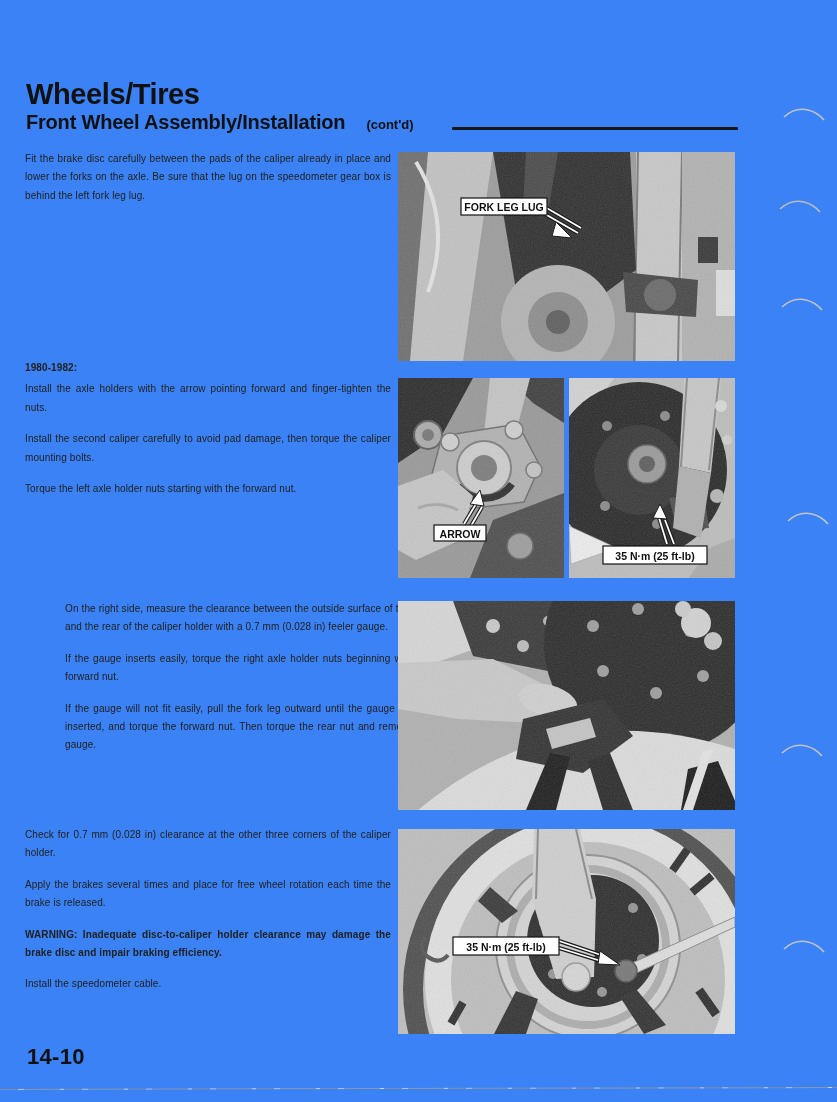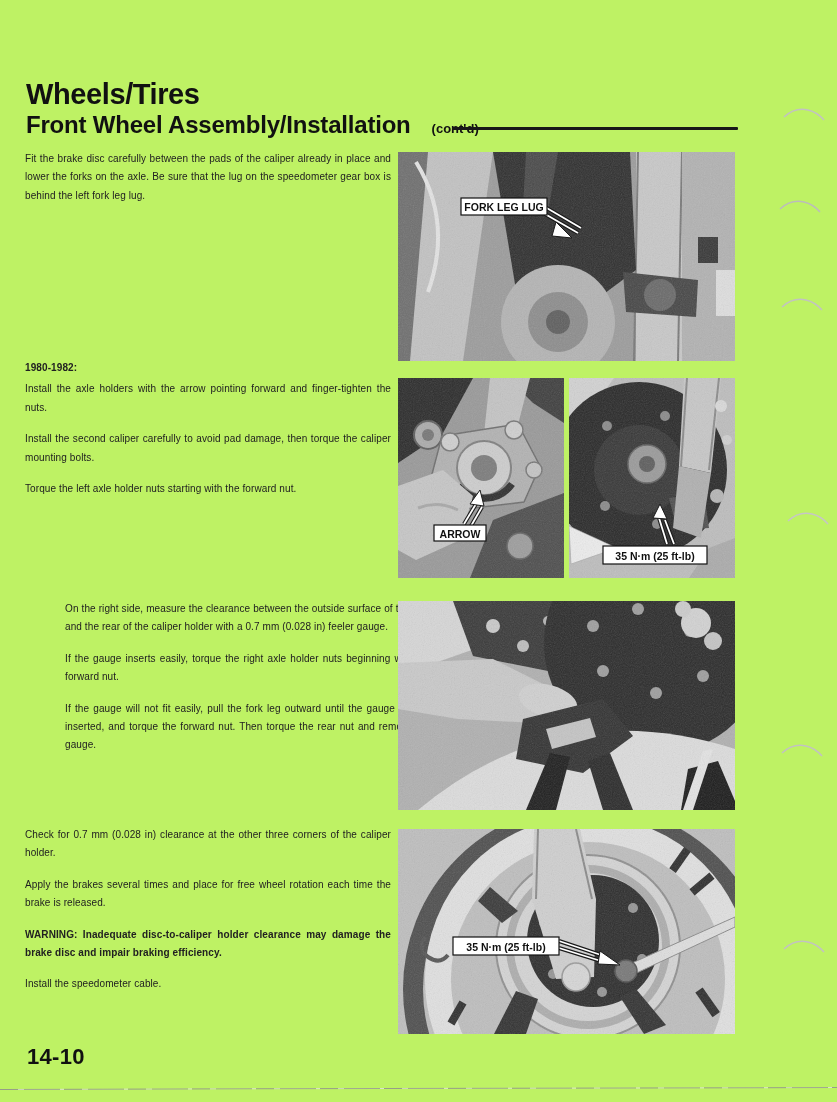--- a/index.html
+++ b/index.html
@@ -1,28 +1,28 @@
 <!DOCTYPE html>
 <html><head>
 <meta charset="utf-8">
 <style>
   html,body { margin:0; padding:0; background:#e9e9e9; }
   .page {
-    position:relative; width:837px; height:1102px; background:#bef264;
+    position:relative; width:837px; height:1102px; background:#3b82f6;
     font-family:"Liberation Sans", sans-serif; color:#1b1b1b; overflow:hidden;
     margin:0 auto;
   }
   .title {
     position:absolute; left:26px; top:78px; margin:0;
     font-size:29px; font-weight:bold; letter-spacing:-0.4px; color:#111;
   }
   .subtitle-row {
     position:absolute; left:26px; top:111px; display:flex; align-items:baseline;
   }
-  .subtitle { font-size:24px; font-weight:bold; letter-spacing:-0.2px; color:#111; }
+  .subtitle { font-size:20px; font-weight:bold; letter-spacing:-0.2px; color:#111; }
   .subtitle-note { font-size:13px; font-weight:bold; margin-left:21px; color:#111; }
   .rule { position:absolute; left:452px; top:127px; width:286px; height:3px; background:#181818; border-radius:1px; }
 
   .textblock {
     position:absolute; left:25px; width:366px;
     font-size:10px; line-height:18.4px; text-align:justify;
     letter-spacing:0.1px; color:#212121;
   }
   .textblock p { margin:0 0 13px 0; }
   .textblock p:last-child { margin-bottom:0; }

